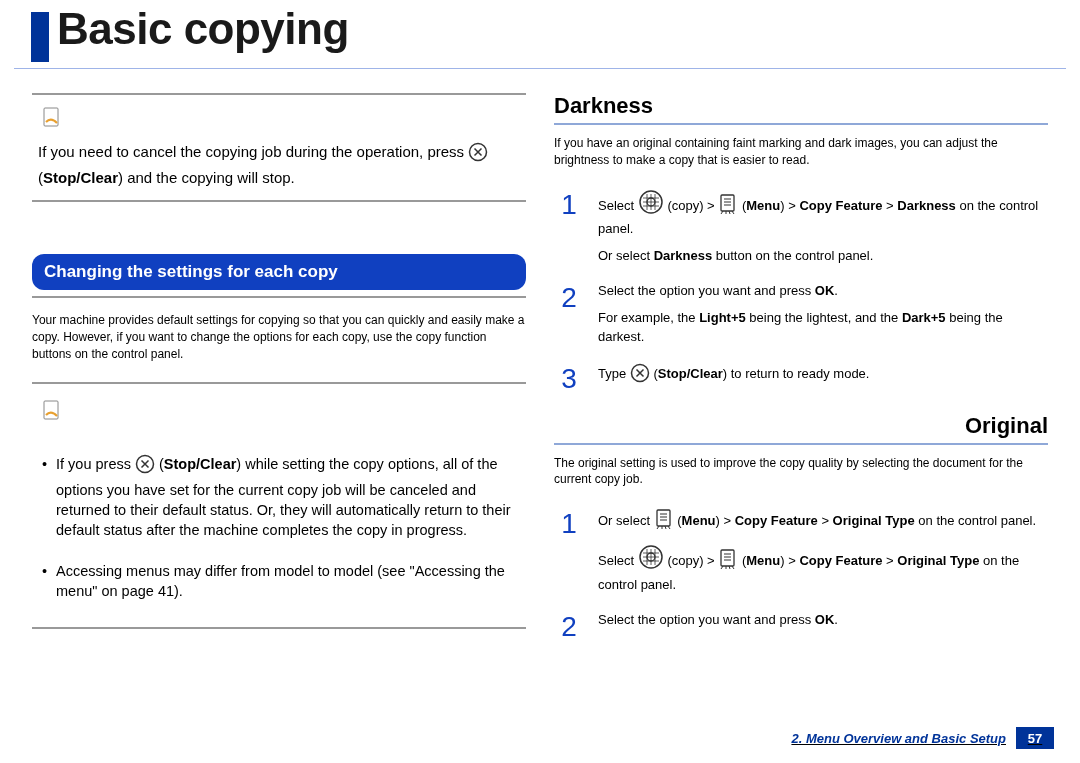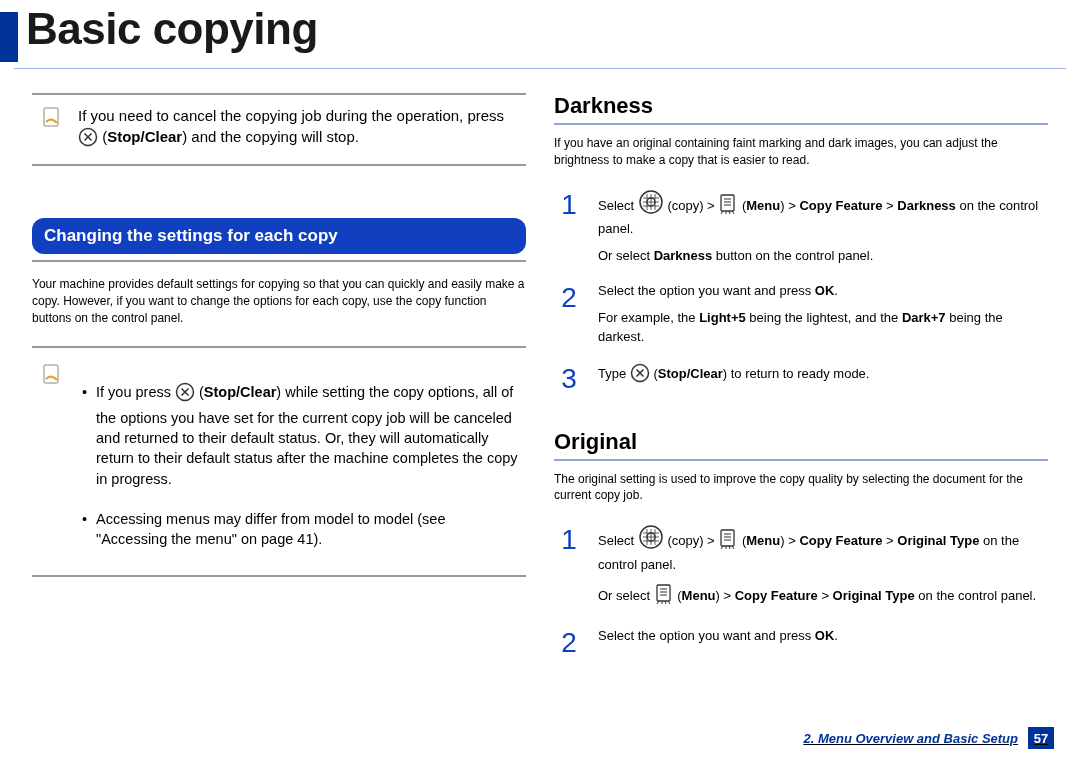--- a/index.html
+++ b/index.html
@@ -8,20 +8,21 @@
     height: 763px;
     font-family: "Myriad Pro", "Segoe UI", Arial, sans-serif;
     background: #fff;
     color: #000;
     position: relative;
   }
   .header {
     display: flex;
     align-items: stretch;
     padding-top: 4px;
+    padding-left: 31px;
   }
   .header-block {
     width: 18px;
     background: #003399;
     margin-right: 8px;
     height: 50px;
     margin-top: 8px;
   }
   .header h1 {
     font-size: 44px;
@@ -44,20 +45,21 @@
     min-width: 0;
   }
   .note-box {
     border-top: 2px solid #999;
     border-bottom: 2px solid #999;
     padding: 10px 6px 12px 6px;
     margin-bottom: 28px;
     display: flex;
     align-items: flex-start;
     gap: 12px;
+    flex-direction: column;
   }
   .note-box.big { padding: 14px 6px 16px 6px; }
   .note-icon {
     width: 28px;
     flex-shrink: 0;
     display: flex;
     justify-content: center;
     padding-top: 2px;
   }
   .section-banner {
@@ -138,21 +140,21 @@
   }
   .footer .chapter {
     color: #003399;
     font-weight: 700;
     font-style: italic;
   }
   .footer .pagebox {
     background: #003399;
     color: #fff;
     font-weight: 700;
-    width: 26px;
+    width: 38px;
     height: 22px;
     display: flex;
     align-items: center;
     justify-content: center;
     font-size: 13px;
   }
   .ilnicon { vertical-align: -5px; display: inline-block; }
   b { font-weight: 700; }
 </style>
 </head>
@@ -256,58 +258,58 @@
       </div>
     </div>
 
     <div class="step-row">
       <div class="step-num">2</div>
       <div class="step-body">
         <p>
           <span>Select the option you want and press </span><b>OK</b><span>.</span>
         </p>
         <p>
-          <span>For example, the </span><b>Light+5</b><span> being the lightest, and the </span><b>Dark+7</b><span> being the darkest.</span>
+          <span>For example, the </span><b>Light+5</b><span> being the lightest, and the </span><b>Dark+5</b><span> being the darkest.</span>
         </p>
       </div>
     </div>
 
     <div class="step-row">
       <div class="step-num">3</div>
       <div class="step-body">
         <p>
           <span>Type </span>
           <span class="ilnicon"><svg width="20" height="20">
                 <use href="#stop-icon-g"></use>
               </svg></span>
           (<b>Stop/Clear</b><span>) to return to ready mode.</span>
         </p>
       </div>
     </div>
 
-    <h2 class="sub-heading" style="margin-top:32px;">Original</h2>
+    <h2 class="sub-heading" style="margin-top:16px;text-align:right;">Original</h2>
     <hr class="sub-rule">
     <p class="para">The original setting is used to improve the copy quality by selecting the document for the current copy job.</p>
 
     <div class="step-row">
       <div class="step-num">1</div>
       <div class="step-body">
+        <p>
+          <span>Or select </span>
+          <span class="ilnicon"><svg width="20" height="22">
+                <use href="#menu-icon-g"></use>
+              </svg></span>
+          (<b>Menu</b><span>) &gt; </span><b>Copy Feature</b><span> &gt; </span><b>Original Type</b><span> on the control panel.</span>
+        </p>
         <p>
           <span>Select </span>
           <span class="ilnicon"><svg width="26" height="26">
                 <use href="#copy-icon-g"></use>
               </svg></span>
           <span>(copy) &gt; </span>
-          <span class="ilnicon"><svg width="20" height="22">
-                <use href="#menu-icon-g"></use>
-              </svg></span>
-          (<b>Menu</b><span>) &gt; </span><b>Copy Feature</b><span> &gt; </span><b>Original Type</b><span> on the control panel.</span>
-        </p>
-        <p>
-          <span>Or select </span>
           <span class="ilnicon"><svg width="20" height="22">
                 <use href="#menu-icon-g"></use>
               </svg></span>
           (<b>Menu</b><span>) &gt; </span><b>Copy Feature</b><span> &gt; </span><b>Original Type</b><span> on the control panel.</span>
         </p>
       </div>
     </div>
 
     <div class="step-row">
       <div class="step-num">2</div>

